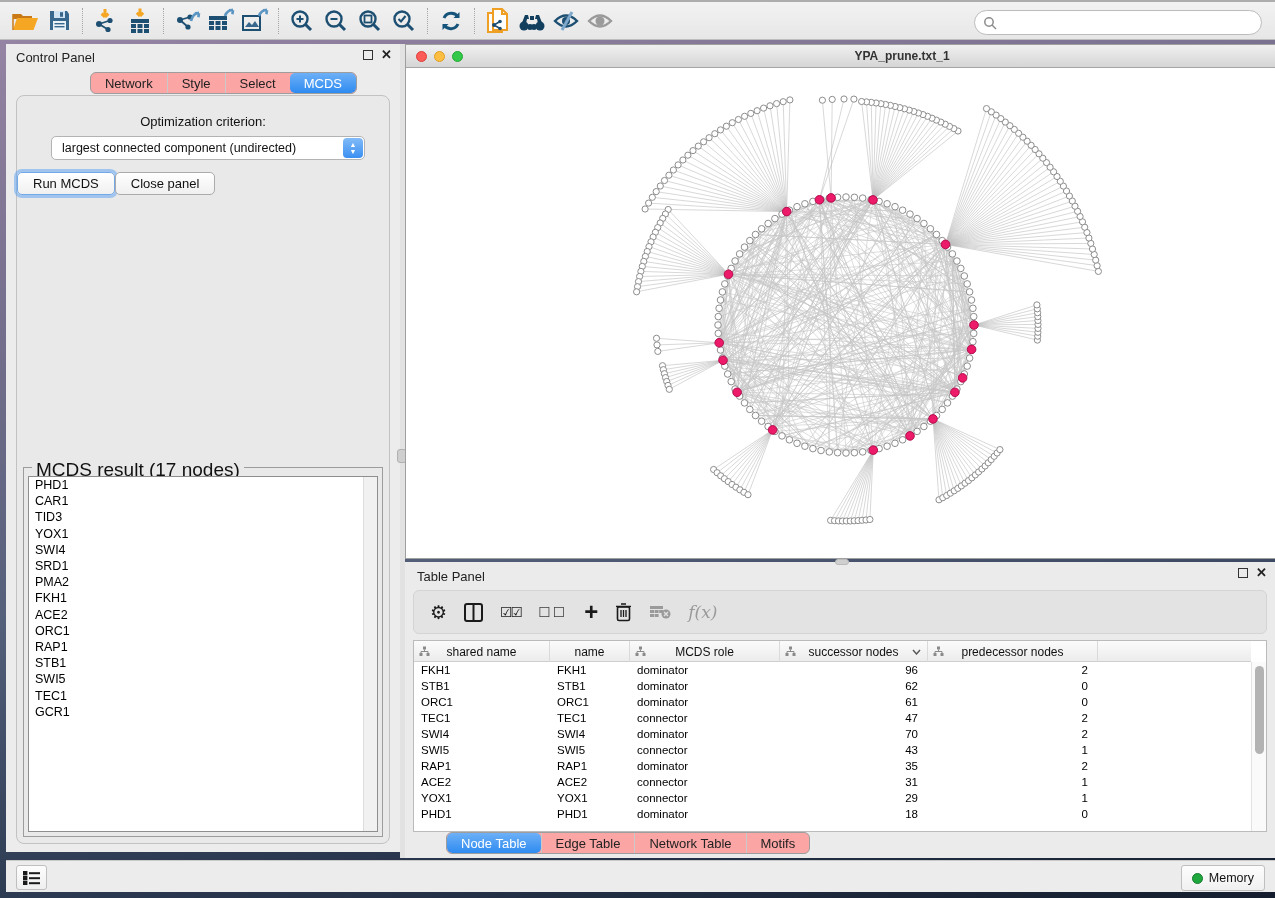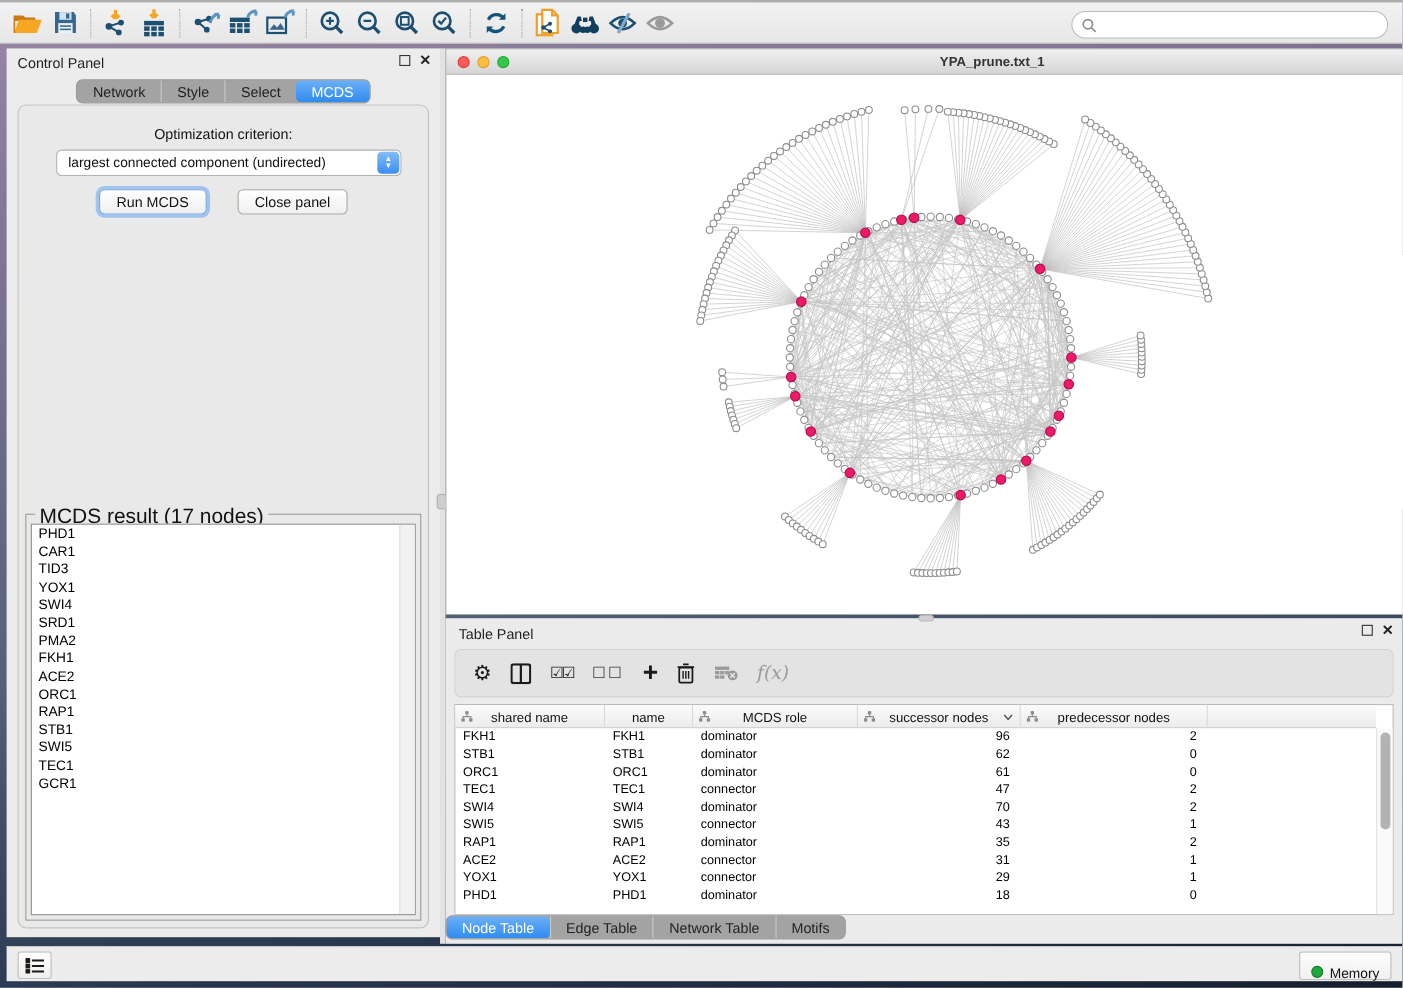--- a/index.html
+++ b/index.html
@@ -16,35 +16,35 @@
   #search-box { position:absolute; right:13px; top:8px; width:288px; height:25px; background:#fff;
     border:1px solid #bcbcbc; border-radius:13px; display:flex; align-items:center; padding-left:8px; }
   #search-box input { border:none; outline:none; flex:1; font-size:12px; background:transparent; height:20px; }
 
   
   #control-panel { position:absolute; left:6px; top:44px; width:394px; height:808px; background:#ececec; }
   #cp-title { position:absolute; left:10px; top:6px; font-size:13px; color:#222; }
   .win-btns { position:absolute; right:8px; top:6px; display:flex; gap:8px; align-items:center; }
   .float-btn { width:10px; height:10px; border:1.5px solid #333; background:transparent; }
   .close-btn { font-size:13px; font-weight:bold; color:#222; line-height:10px; }
-  .seg-tabs { display:flex; background:#a3a3a3; border:1px solid #9d9d9d; border-radius:6px; overflow:hidden; height:22px; }
+  .seg-tabs { display:flex; background:#fca5a5; border:1px solid #9d9d9d; border-radius:6px; overflow:hidden; height:22px;margin-left:41px; }
   .seg-tab { padding:2px 14px; font-size:13px; color:#222; border-left:1px solid #c9c9c9; display:flex; align-items:center; }
   .seg-tab:first-child { border-left:none; }
   .seg-tab.active { background:linear-gradient(#6db0f7,#2e8bf0); color:#fff; border-radius:5px; border-left:none; }
   #cp-tabs-wrap { position:absolute; left:0; top:28px; width:100%; display:flex; justify-content:center; }
   #cp-inner { position:absolute; left:10px; right:10px; top:51px; bottom:8px;
     background:#e9e9e9; border:1px solid #c2c2c2; border-radius:8px; }
   #opt-label { position:absolute; top:18px; width:100%; text-align:center; font-size:13px; color:#111; }
   #opt-select { position:absolute; left:34px; top:40px; width:314px; height:24px; background:#fff;
     border:1px solid #b3b3b3; border-radius:5px; font-size:12.5px; color:#111;
     display:flex; align-items:center; padding-left:10px; }
   #opt-stepper { position:absolute; right:1px; top:1px; width:20px; height:20px; border-radius:4px;
     background:linear-gradient(#82bbf8,#3a8ff2); color:#fff; font-size:7px; line-height:7px;
     display:flex; flex-direction:column; align-items:center; justify-content:center; }
-  #cp-buttons { position:absolute; top:76px; width:100%; display:flex; justify-content:center; gap:28px; }
+  #cp-buttons { position:absolute; top:76px; width:100%; display:flex; justify-content:flex-start; gap:0; }
   .mac-btn { background:linear-gradient(#ffffff,#f0f0f0); border:1px solid #ababab; border-radius:5px;
     font-size:13px; padding:3px 15px; color:#111; font-family:"Liberation Sans",sans-serif; }
   .mac-btn.focused { box-shadow:0 0 0 3px rgba(100,165,240,.55); border-color:#74a9e8; }
   #mcds-group { position:absolute; left:6px; right:6px; top:371px; bottom:6px; border:1px solid #9c9c9c; }
   #mcds-legend { position:absolute; left:8px; top:-9px; background:#e9e9e9; padding:0 4px; font-size:19px; color:#111; }
   #mcds-list { position:absolute; left:4px; right:4px; top:8px; bottom:4px; background:#fff; border:1px solid #8e8e8e; overflow:hidden; }
   #mcds-scroll { position:absolute; right:0; top:0; bottom:0; width:14px; background:#f1f1f1; border-left:1px solid #ddd; }
   .mcds-item { font-size:12.5px; line-height:16.2px; padding-left:6px; color:#000; }
 
   
@@ -89,21 +89,21 @@
   .td.num { text-align:right; padding-right:10px; }
   #t-scroll { position:absolute; right:0; top:21px; bottom:0; width:15px; background:#fafafa; border-left:1px solid #e2e2e2; }
   #t-thumb { position:absolute; left:3px; top:4px; width:9px; height:88px; background:#b3b3b3; border-radius:5px; }
   #tp-tabs-wrap { position:absolute; left:0; bottom:4px; width:100%; display:flex; }
 
   
   #status-bar { position:absolute; left:6px; right:0; top:860px; height:32px; background:#ececec; border-top:1px solid #c9c9c9; }
   #list-btn { position:absolute; left:10px; top:4px; width:31px; height:25px; background:linear-gradient(#fdfdfd,#efefef);
     border:1px solid #bfbfbf; border-radius:3px; display:flex; align-items:center; justify-content:center; }
   #memory-btn { position:absolute; right:10px; top:4px; height:25px; background:linear-gradient(#fdfdfd,#f0f0f0);
-    border:1px solid #bfbfbf; border-radius:3px; display:flex; gap:6px; padding:12px 10px; font-size:12.5px; color:#111; }
+    border:1px solid #bfbfbf; border-radius:3px; display:flex; align-items:center; gap:6px; padding:12px 10px; font-size:12.5px; color:#111; }
   #memory-dot { width:11px; height:11px; border-radius:50%; background:#1ea73c; border:1px solid #157a2c; }
 
   svg { display:block; }
 </style>
 </head>
 <body>
 
 <div id="toolbar">
   <div class="ticon">
     <svg width="27" height="22" viewBox="0 0 27 22">

